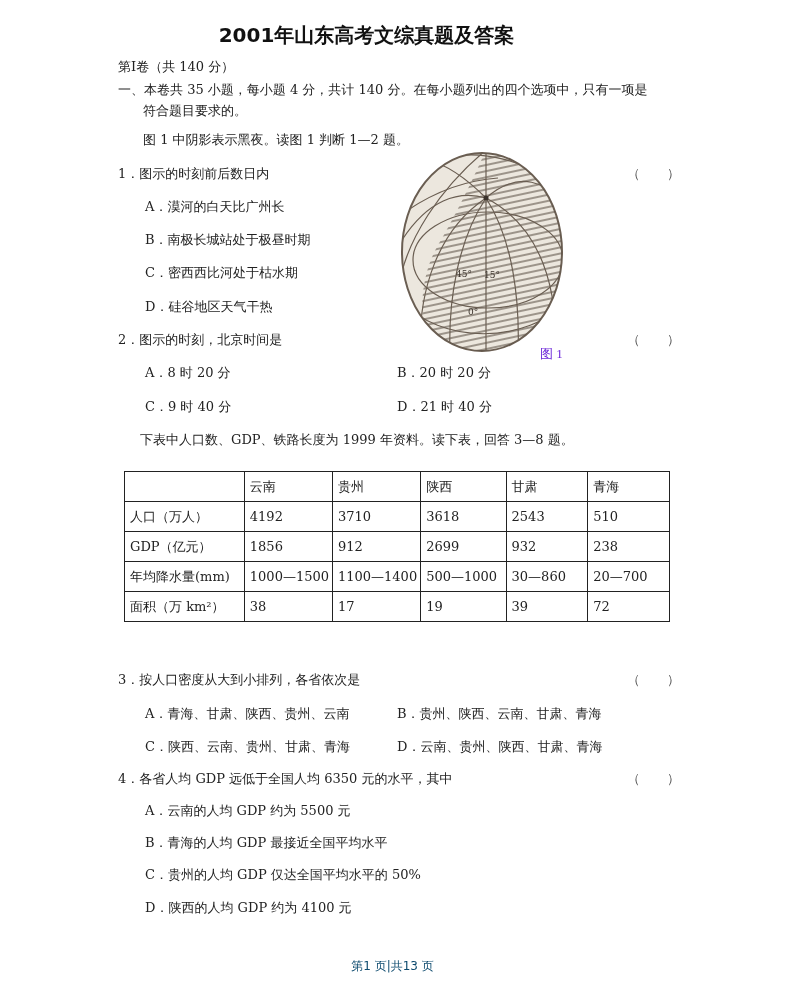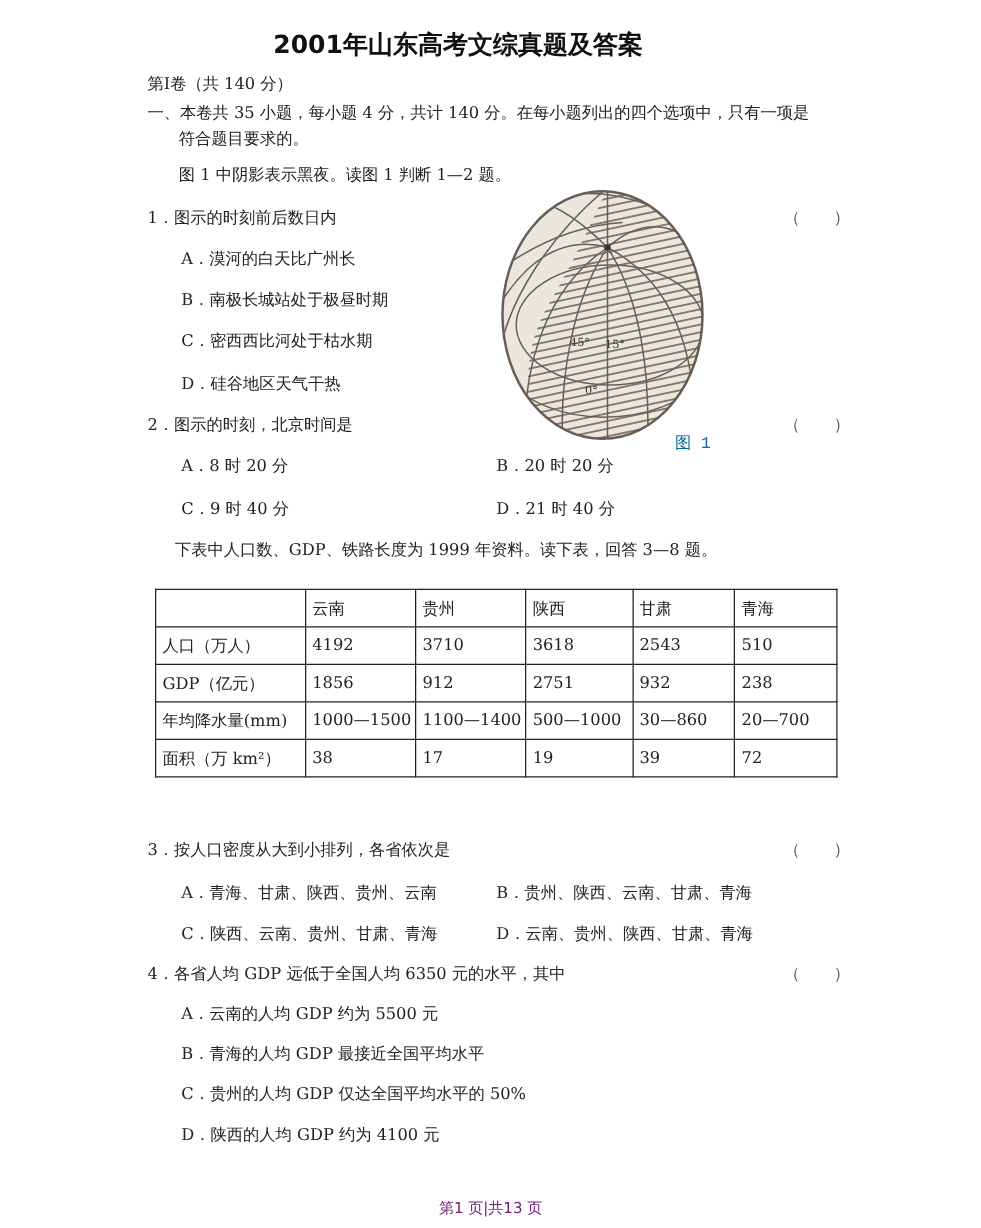--- a/index.html
+++ b/index.html
@@ -25,24 +25,24 @@
     table.data td {
       border: 1px solid #222;
       height: 29px; padding: 0 3px 0 5px;
       white-space: nowrap; vertical-align: middle;
     }
     table.data td.first { width: 114px; }
     table.data td.c { width: 78px; }
     .footer {
       left: 0; width: 785px; top: 958px; text-align: center;
       font-family: "DejaVu Sans", "Liberation Sans", sans-serif;
-      font-size: 12px; color: #701a75;
+      font-size: 12px; color: #0c4a6e;
     }
     .figcap {
-      font-family: Liberation Mono, monospace; font-size: 13px; color: #0369a1;
+      font-family: Liberation Serif, serif; font-size: 13px; color: #6d28d9;
     }
     svg.globe { position: absolute; left: 398px; top: 150px; }
   </style>
 </head>
 <body>
 
 <div class="abs title">2001年山东高考文综真题及答案</div>
 
 <div class="abs" style="left:118px; top:58px;">第Ⅰ卷（共 140 分）</div>
 <div class="abs" style="left:118px; top:81px;">一、本卷共 35 小题，每小题 4 分，共计 140 分。在每小题列出的四个选项中，只有一项是</div>
@@ -125,21 +125,21 @@
     <td>4192</td>
     <td>3710</td>
     <td>3618</td>
     <td>2543</td>
     <td>510</td>
   </tr>
   <tr>
     <td class="first">GDP（亿元）</td>
     <td>1856</td>
     <td>912</td>
-    <td>2751</td>
+    <td>2699</td>
     <td>932</td>
     <td>238</td>
   </tr>
   <tr>
     <td class="first">年均降水量(mm)</td>
     <td>1000—1500</td>
     <td>1100—1400</td>
     <td>500—1000</td>
     <td>30—860</td>
     <td>20—700</td>

